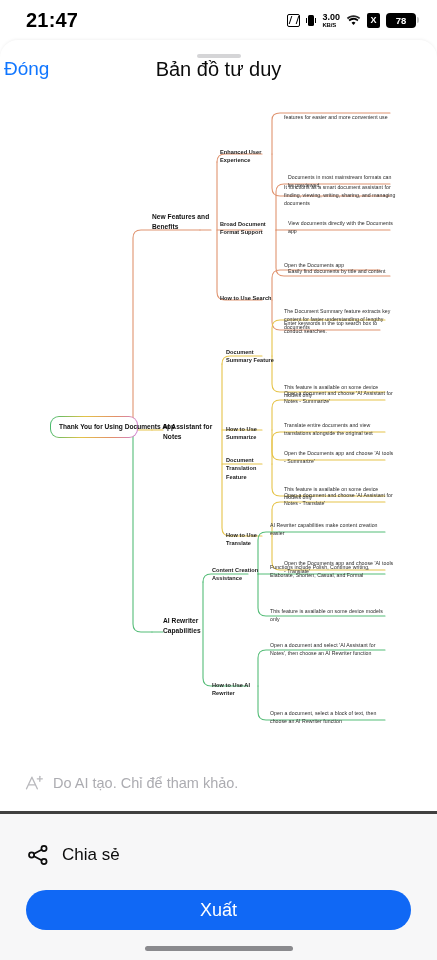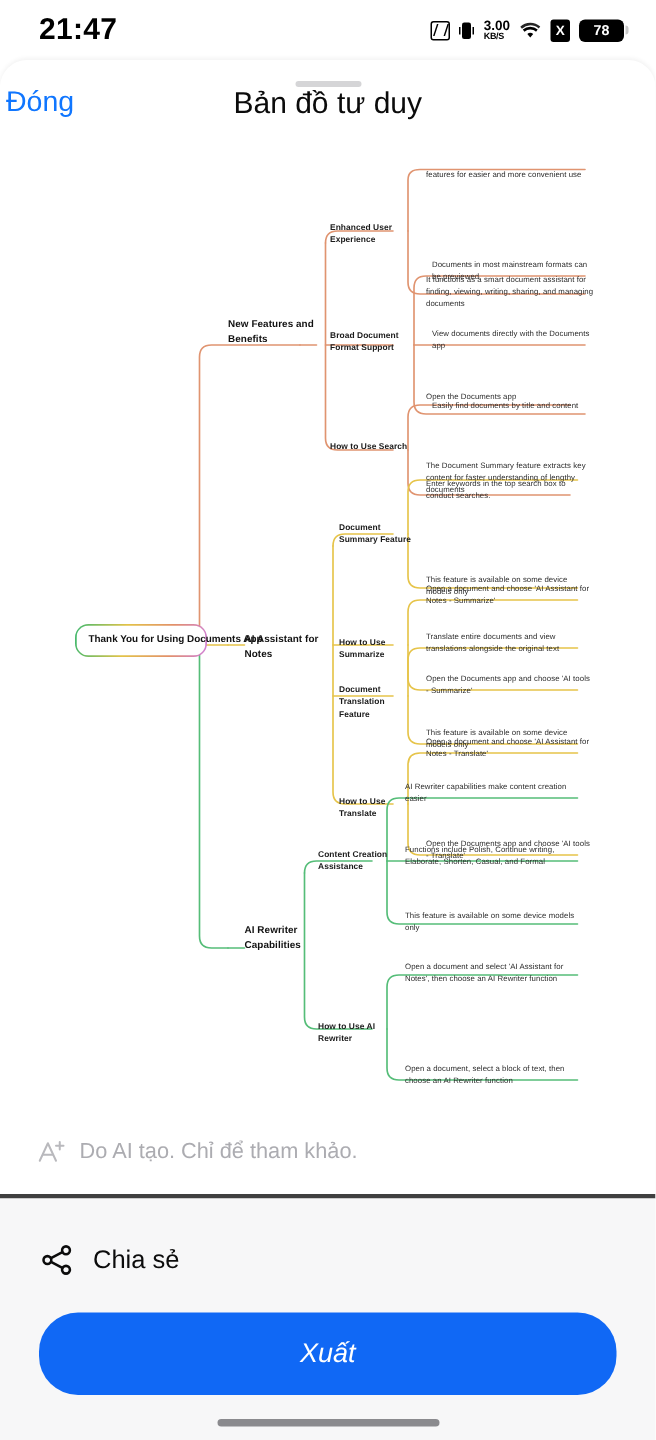--- a/index.html
+++ b/index.html
@@ -241,30 +241,29 @@
     padding: 0;
   }
   .action-label {
     font-size: 17px;
     color: #0c0c0c;
   }
   .share-icon, .copy-icon { width: 24px; height: 24px; color: #0c0c0c; }
   .export-btn {
     display: block;
     width: 100%;
-    height: 55px;
+    height: 40px;
     margin-top: 12px;
     border: none;
     border-radius: 26px;
     background: #1068f5;
     color: #fff;
     font-family: inherit;
     font-size: 18px;
     cursor: pointer;
-    font-style: italic;
   }
   .home-indicator {
     width: 148px; height: 5px;
     background: #8a8a8e;
     border-radius: 3px;
     margin: 16px auto 9px;
   }
 </style>
 </head>
 <body>

